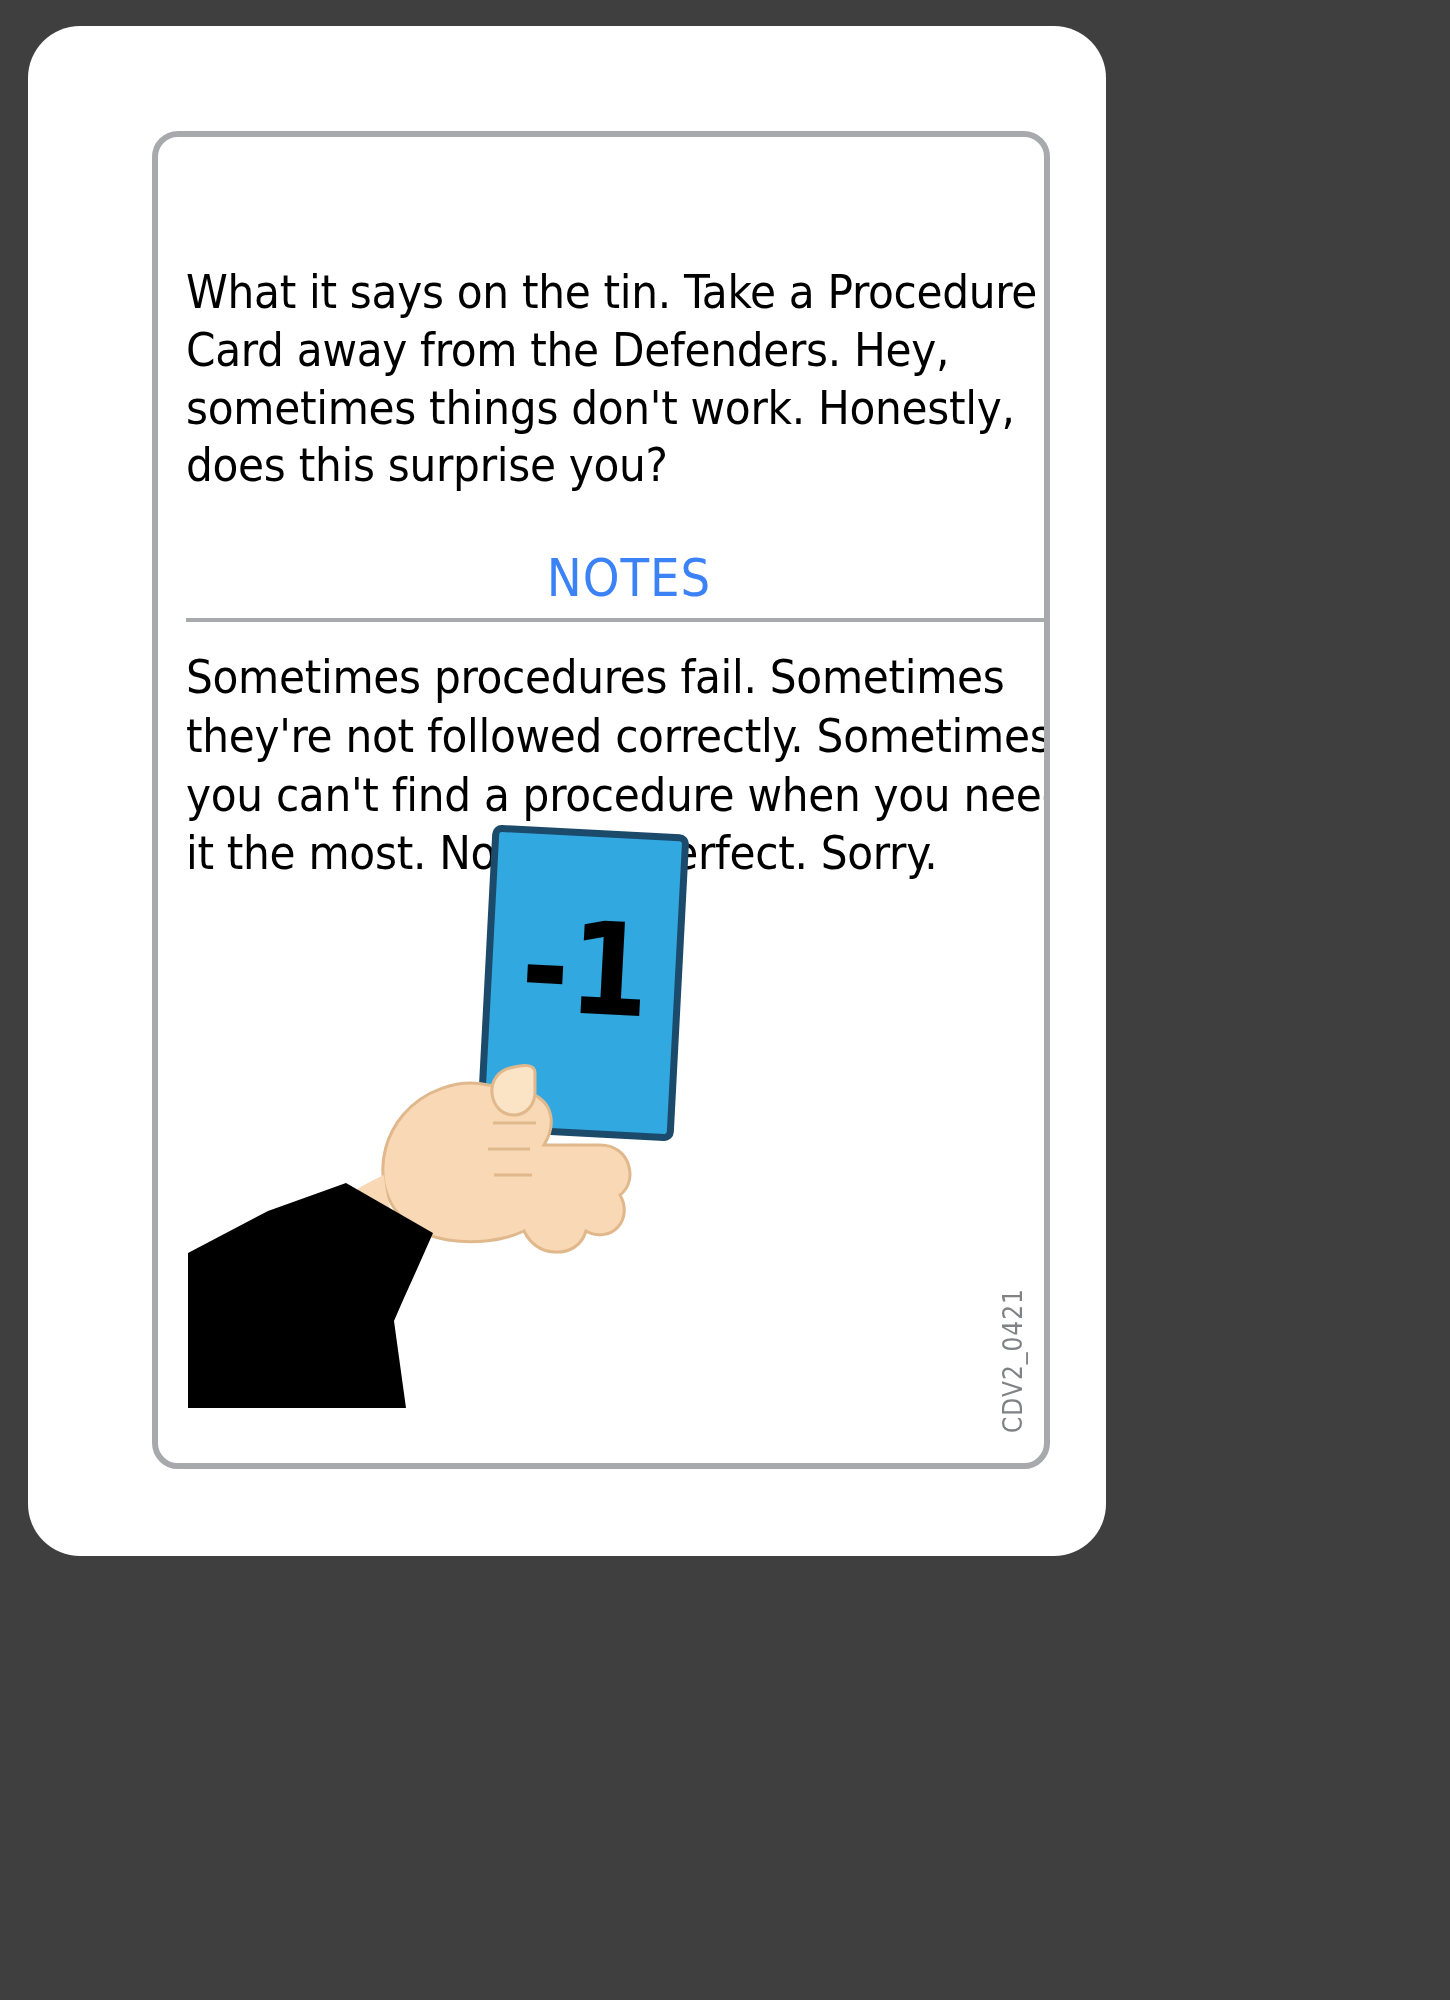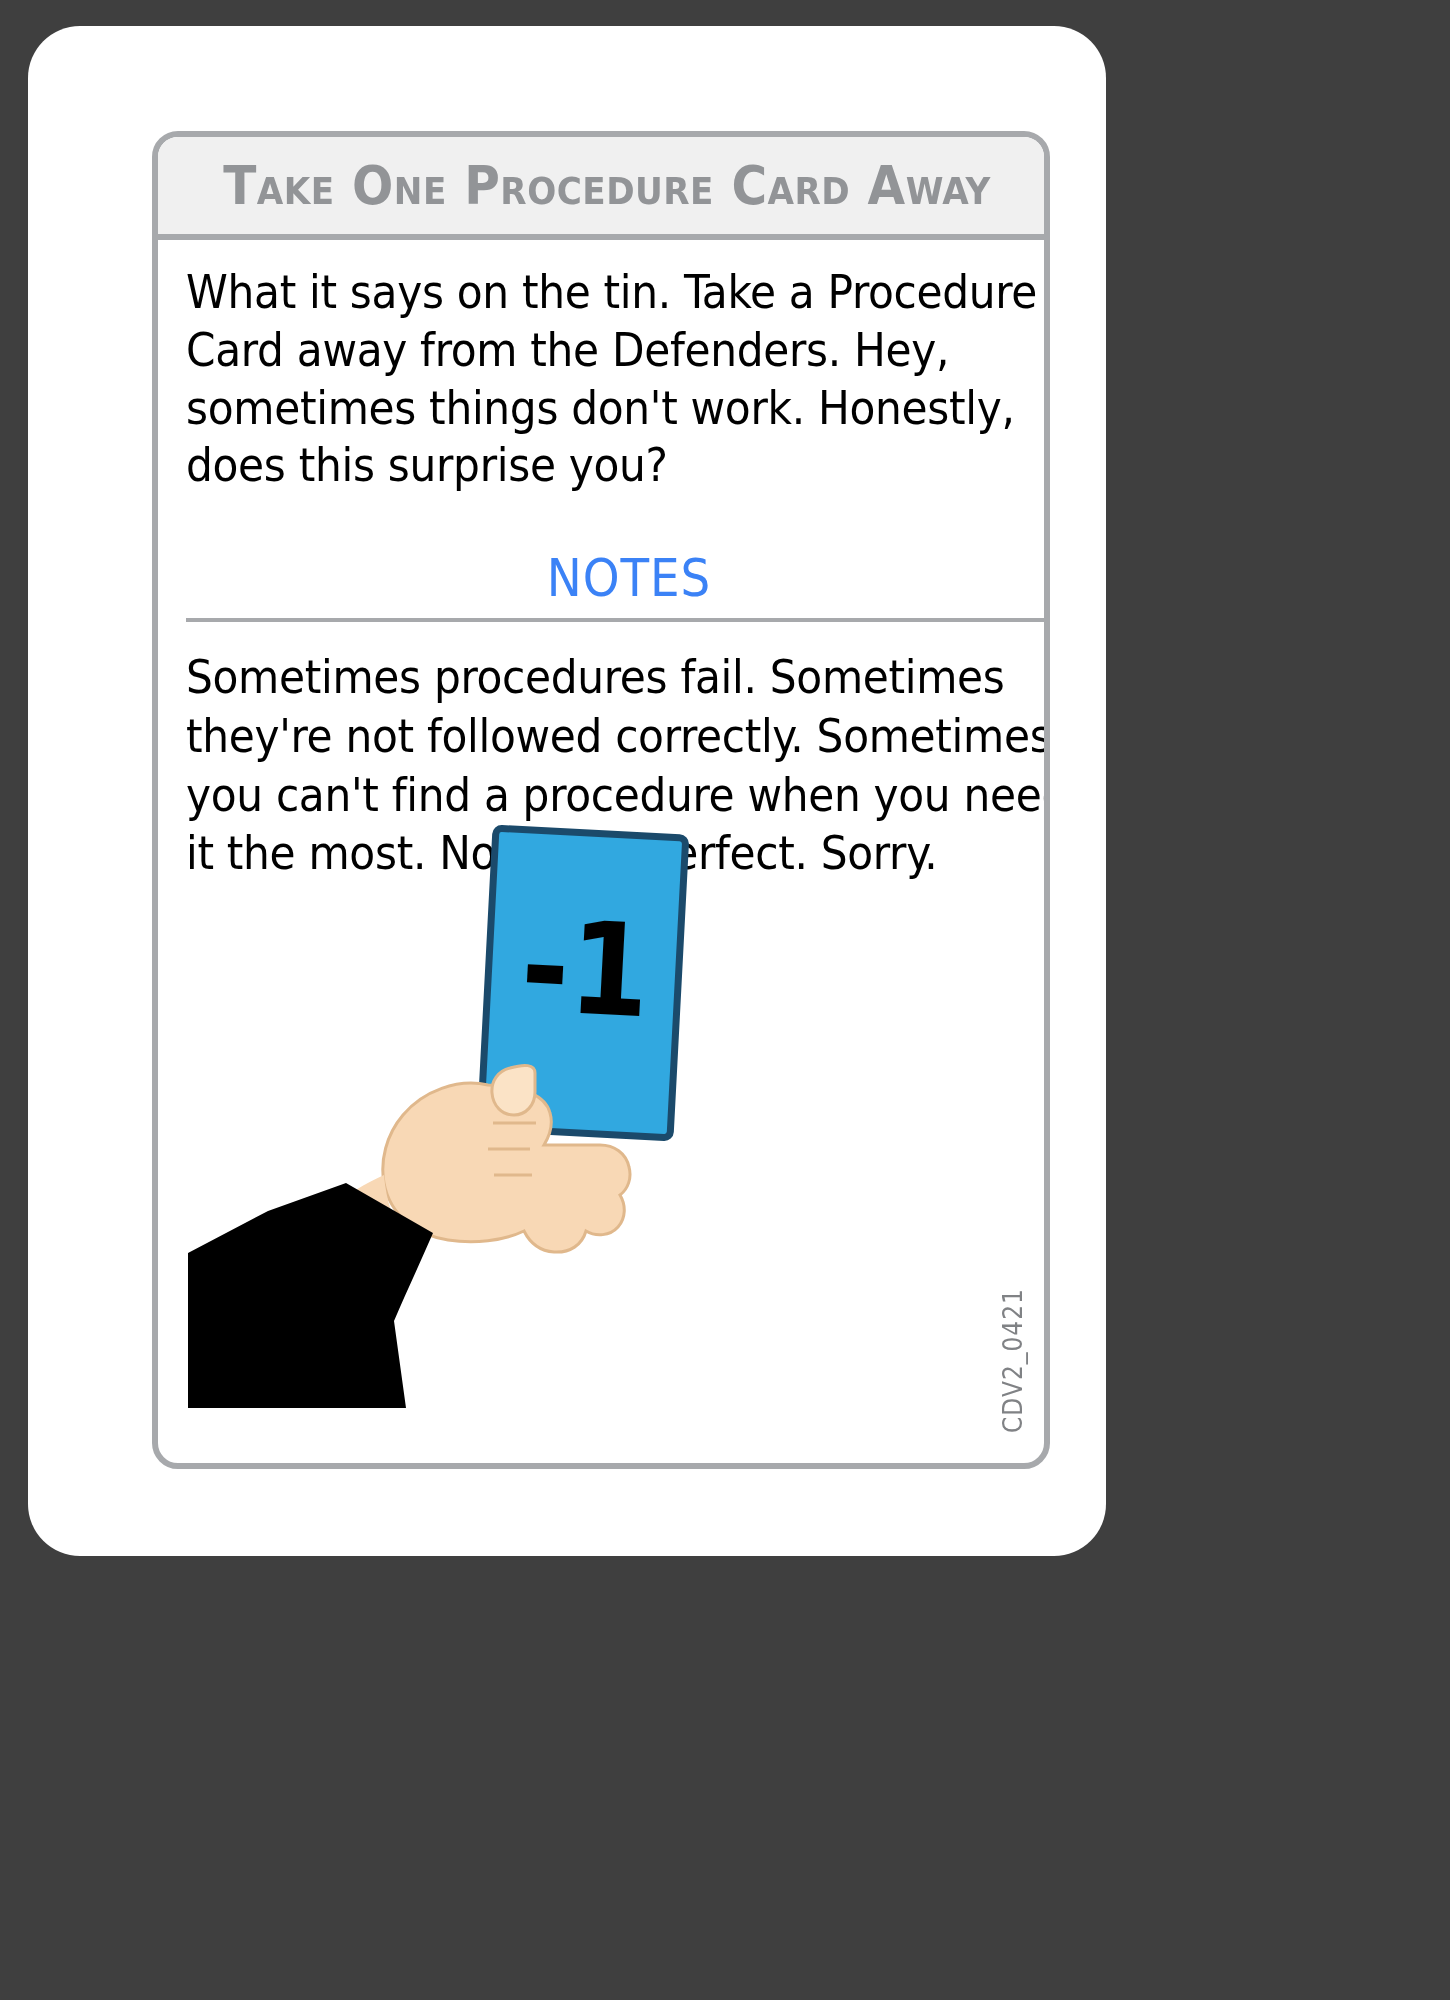--- a/index.html
+++ b/index.html
@@ -142,23 +142,20 @@
 </style>
 </head>
 <body>
 
 <div class="backdrop"></div>
 
 <div class="card-outer">
 
   <div class="card-inner">
 
-    <div class="title-bar">
-      <div class="title-text">Take One Procedure Card Away</div>
-    </div>
 
     <div class="body-area">
       <div class="desc-text">What it says on the tin. Take a Procedure Card away from the Defenders. Hey, sometimes things don't work. Honestly, does this surprise you?</div>
 
       <div class="notes-heading">NOTES</div>
       <div class="notes-rule"></div>
       <div class="notes-text">Sometimes procedures fail. Sometimes they're not followed correctly. Sometimes you can't find a procedure when you need it the most. Nobody's perfect. Sorry.</div>
     </div>
 
     <svg class="illustration" viewBox="0 0 898 640">

